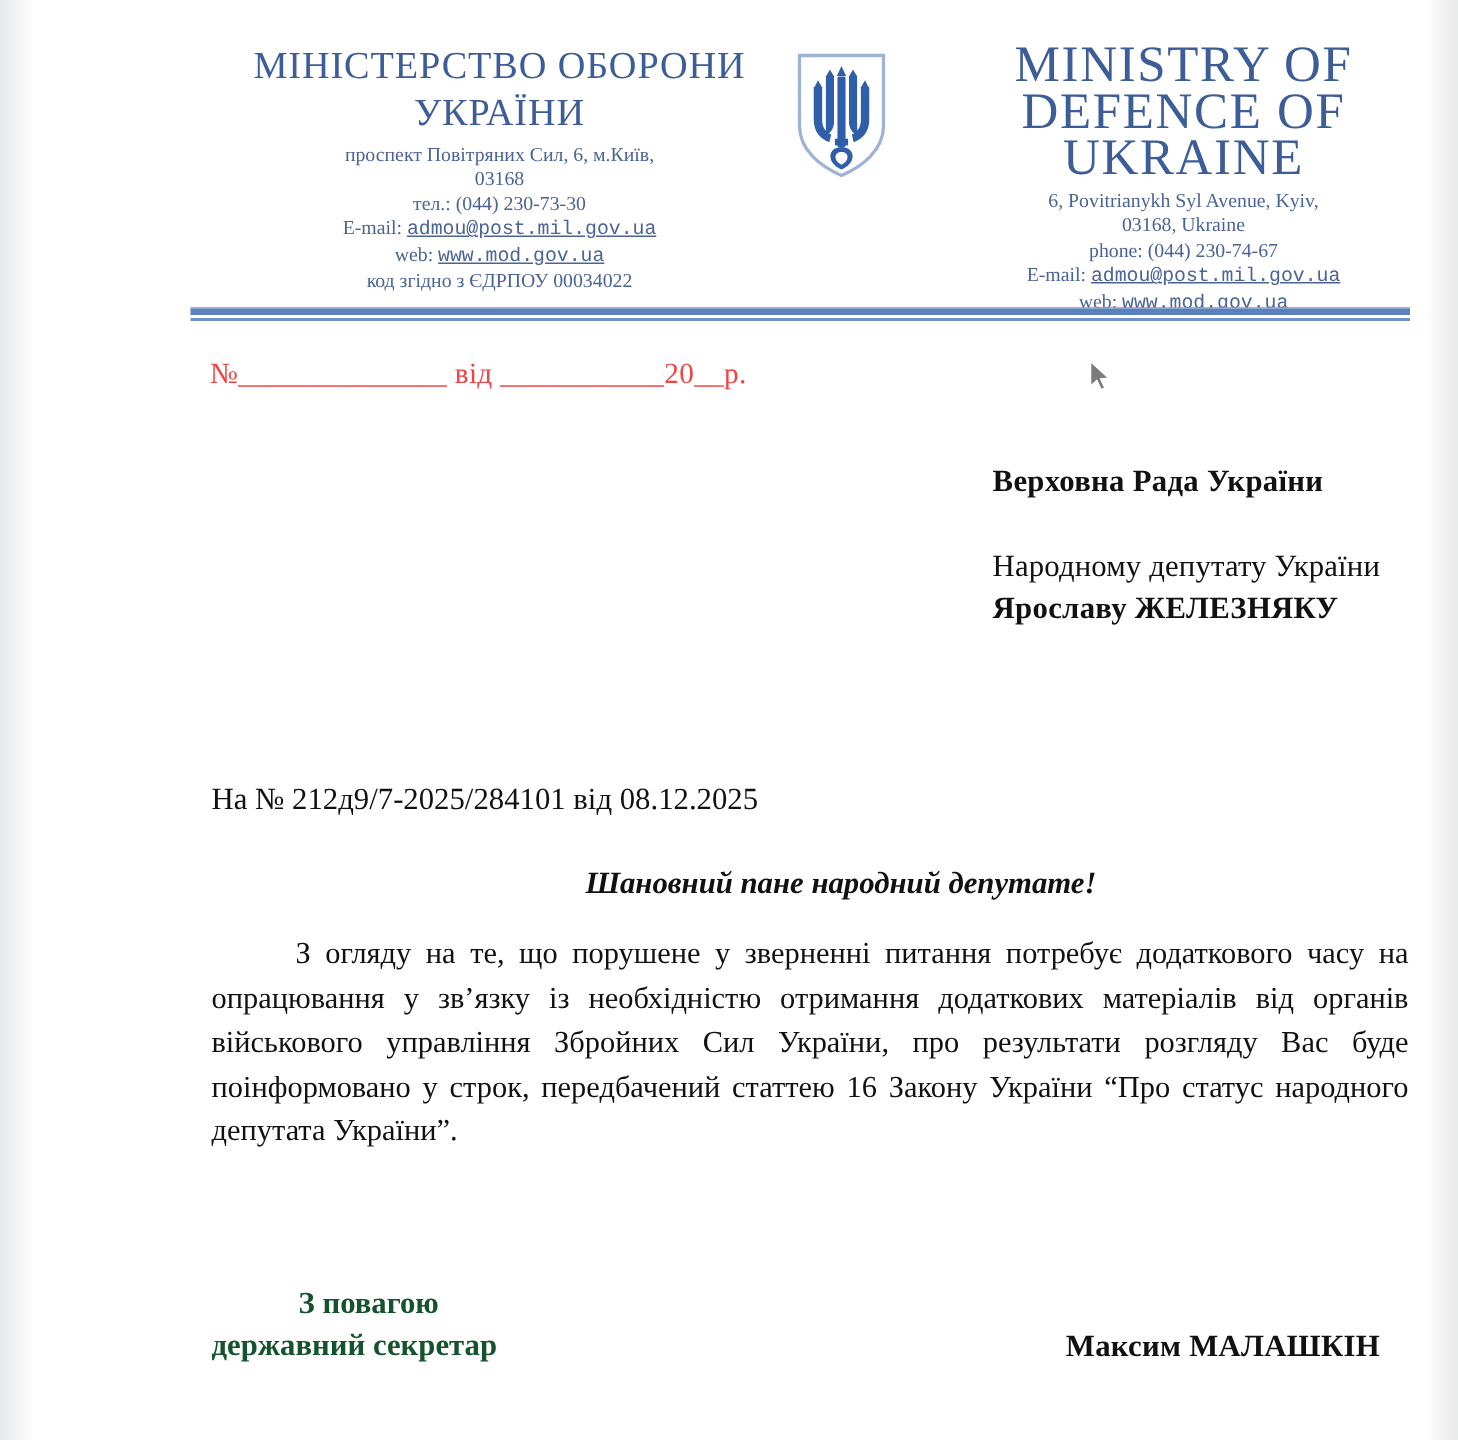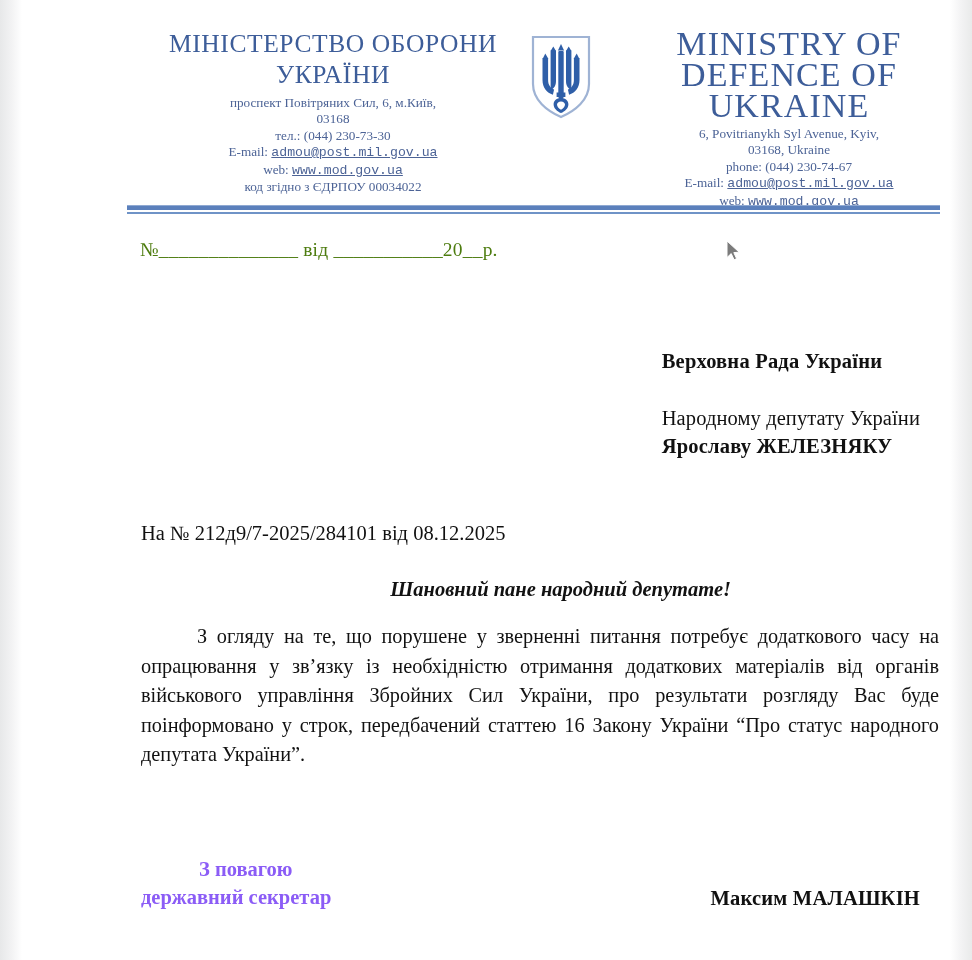--- a/index.html
+++ b/index.html
@@ -100,21 +100,21 @@
     height: 2px;
     background: #6f93c7;
   }
 
   
   .numline {
     position: absolute;
     left: 140px;
     top: 239px;
     font-size: 19.5px;
-    color: #4d7c0f;
+    color: #ef4444;
     letter-spacing: 0.2px;
     white-space: nowrap;
   }
 
   
   .cursor {
     position: absolute;
     left: 726px;
     top: 240px;
     width: 16px;
@@ -127,21 +127,20 @@
     right: 52px;
     top: 308px;
     text-align: left;
     color: #111;
   }
   .addr-org {
     font-size: 20.5px;
     font-weight: bold;
     line-height: 26px;
     letter-spacing: 0.2px;
-    margin-top: 40px;
   }
   .addr-role {
     margin-top: 30px;
     font-size: 20.5px;
     line-height: 28px;
     letter-spacing: 0.1px;
   }
   .addr-name {
     font-size: 20.5px;
     font-weight: bold;
@@ -194,21 +193,21 @@
     right: 52px;
     top: 855px;
     display: flex;
     align-items: flex-end;
     justify-content: space-between;
   }
   .sig-left {
     font-size: 20.5px;
     font-weight: bold;
     line-height: 28px;
-    color: #8b5cf6;
+    color: #14532d;
   }
   .sig-regards { display: block; padding-left: 58px; }
   .sig-right {
     font-size: 20.5px;
     font-weight: bold;
     color: #111;
     letter-spacing: 0.2px;
     padding-bottom: 1px;
   }
 </style>

